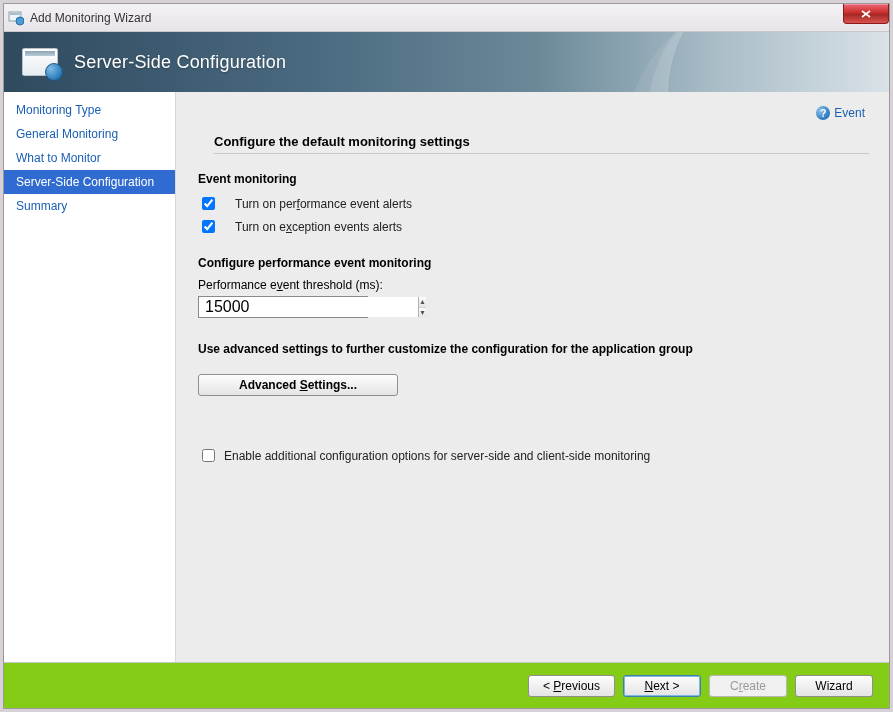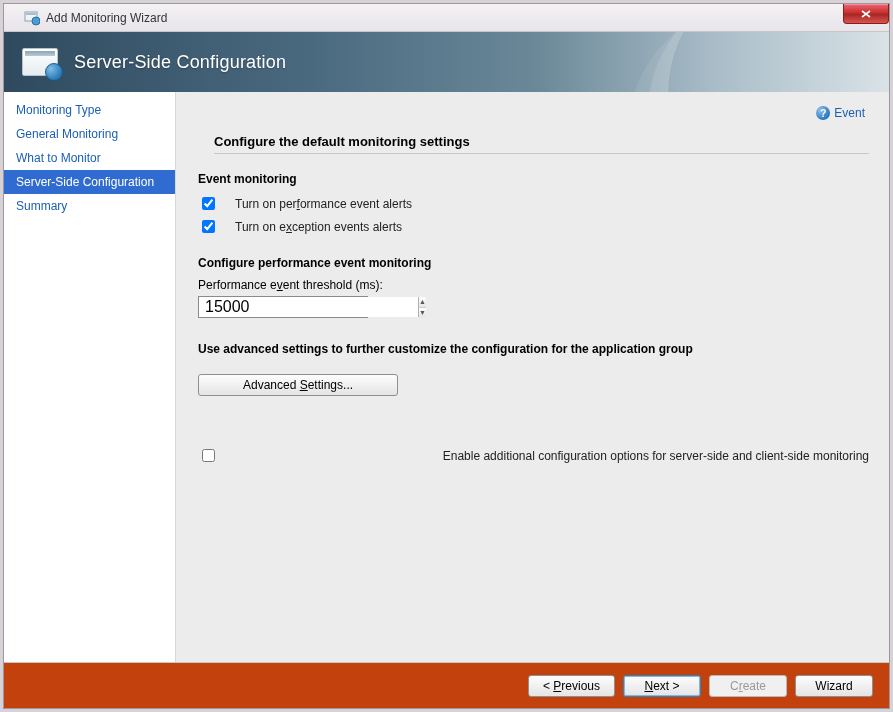--- a/index.html
+++ b/index.html
@@ -18,21 +18,21 @@
     position: relative;
     display: flex;
     flex-direction: column;
   }
   .titlebar {
     height: 28px;
     background: linear-gradient(to bottom, #f4f2f5, #e8e4ea);
     border-bottom: 1px solid #c8c8c8;
     display: flex;
     align-items: center;
-    padding: 0 20px;
+    padding: 0 4px;
     position: relative;
   }
   .titlebar-icon {
     width: 16px;
     height: 16px;
     margin-right: 6px;
     display: inline-flex;
     align-items: center;
     justify-content: center;
   }
@@ -180,26 +180,26 @@
     cursor:pointer;
     text-align:center;
     font-size:12px;
     font-family:inherit;
   }
   .btn:disabled{ color:#9a9a9a; border-color:#b8b8b8; background:#f0f0f0; cursor:default;}
   .btn.default{
     border-color:#3c7fb1;
     box-shadow: 0 0 0 1px #7fb7e0 inset;
   }
-  .adv-btn{ margin-top:10px; width:200px; }
-  .enable-row{ margin-top:50px; display:flex; align-items:center; gap:6px;justify-content:space-between;}
+  .adv-btn{ margin-top:10px; width:200px;font-weight:bold; }
+  .enable-row{ margin-top:50px; display:flex; align-items:center; gap:6px;}
   .footer{
     height:46px;
     border-top:1px solid #c8c8c8;
-    background:#c2410c;
+    background:#84cc16;
     display:flex;
     justify-content:flex-end;
     align-items:center;
     gap:8px;
     padding-right:16px;
   }
   .footer .btn{ min-width:78px; }
   u.ak{text-decoration:underline;}
 </style>
 </head>

